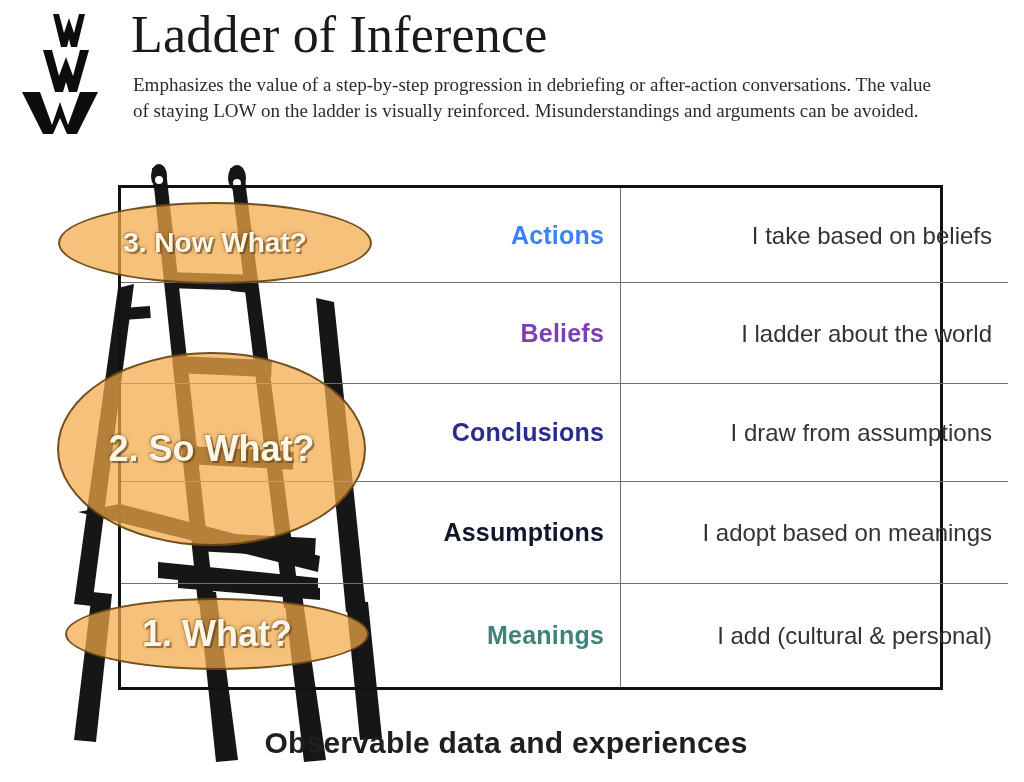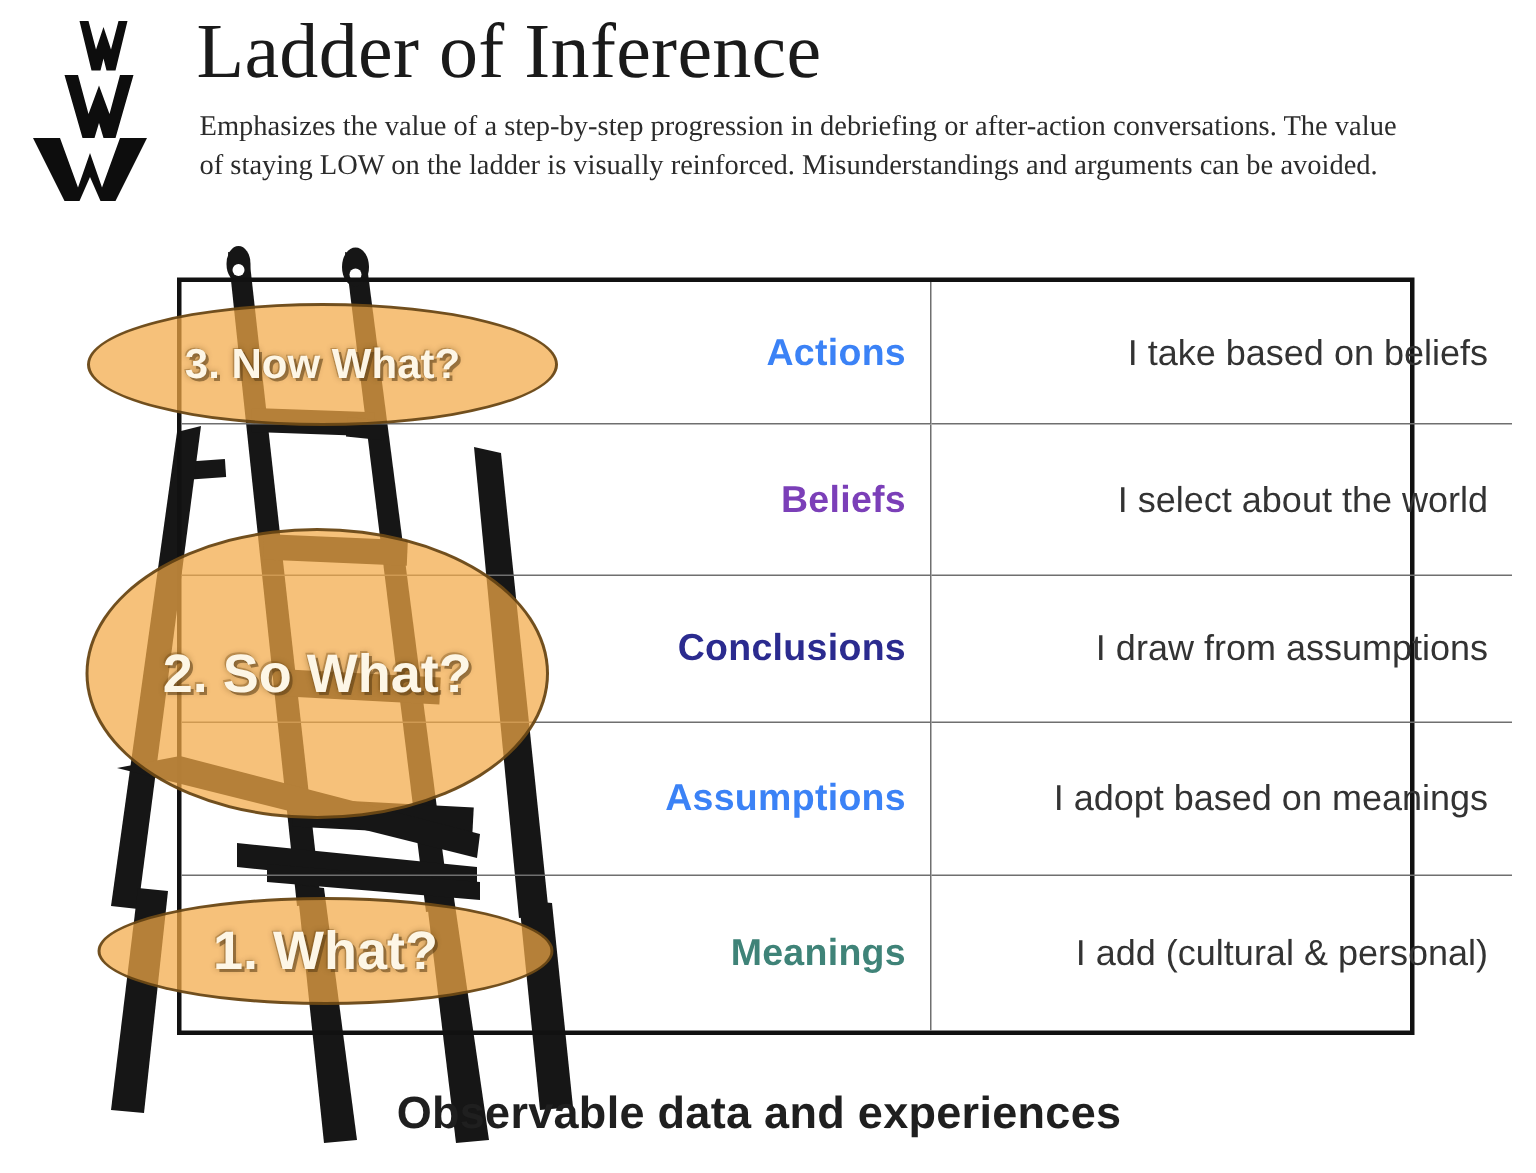--- a/index.html
+++ b/index.html
@@ -64,21 +64,21 @@
     font-size:24px;
     color:#333;
     font-weight:400;
     line-height:31px;
     padding-right:10px;
     padding-left:10px;
   }
   tr.r-actions     td.lbl{color:#3b82f6;}
   tr.r-beliefs     td.lbl{color:#7b3fb8;}
   tr.r-conclusions td.lbl{color:#2b2b8f;}
-  tr.r-assumptions td.lbl{color:#3b82f6;}
+  tr.r-assumptions td.lbl{color:#0f172a;}
   tr.r-meanings    td.lbl{color:#3f8378;padding-left:18px;}
   tr.r-data        td.lbl{color:#4b4b33;}
 
   
   tr.r-actions     td{height:80px;}
   tr.r-beliefs     td{height:85px;}
   tr.r-conclusions td{height:82px;}
   tr.r-assumptions td{height:86px;}
   tr.r-meanings    td{height:87px;}
   tr.r-data        td{height:85px;}
@@ -180,21 +180,21 @@
 
   <div class="table-wrap">
     <table class="loi">
       <tbody>
         <tr class="r-actions">
           <td class="lbl">Actions</td>
           <td class="desc">I take based on beliefs</td>
         </tr>
         <tr class="r-beliefs">
           <td class="lbl">Beliefs</td>
-          <td class="desc">I select about the world</td>
+          <td class="desc">I ladder about the world</td>
         </tr>
         <tr class="r-conclusions">
           <td class="lbl">Conclusions</td>
           <td class="desc">I draw from assumptions</td>
         </tr>
         <tr class="r-assumptions">
           <td class="lbl">Assumptions</td>
           <td class="desc">I adopt based on meanings</td>
         </tr>
         <tr class="r-meanings">

